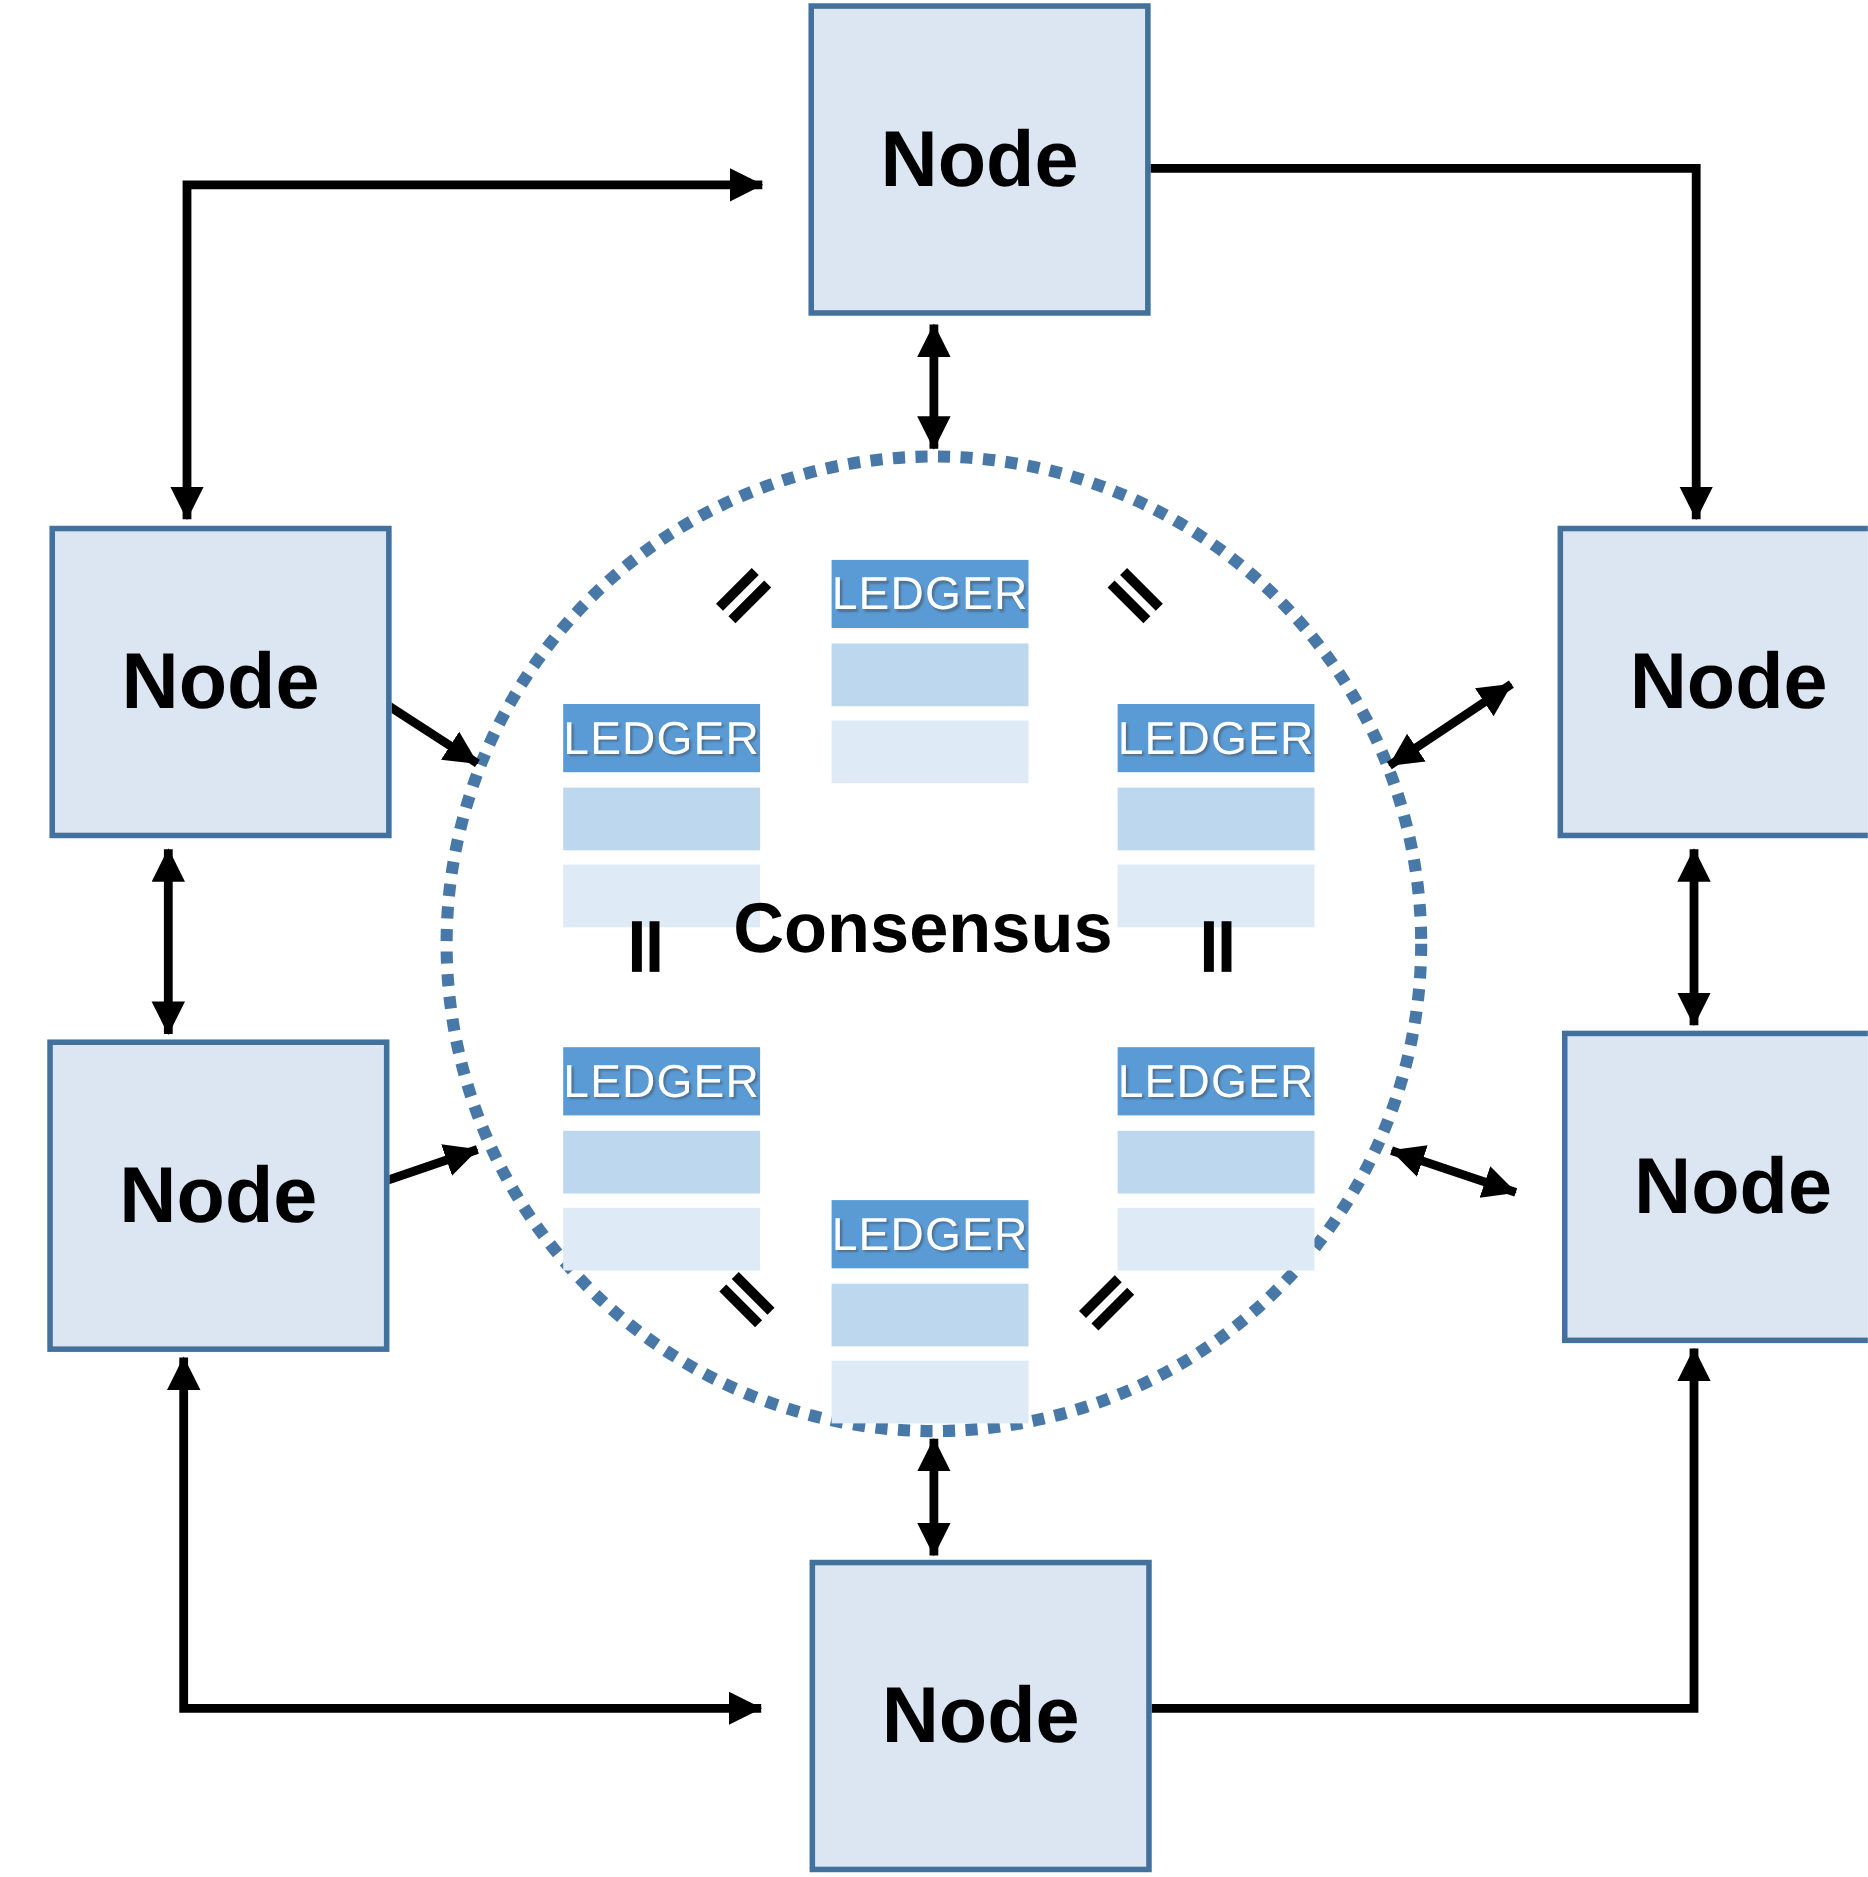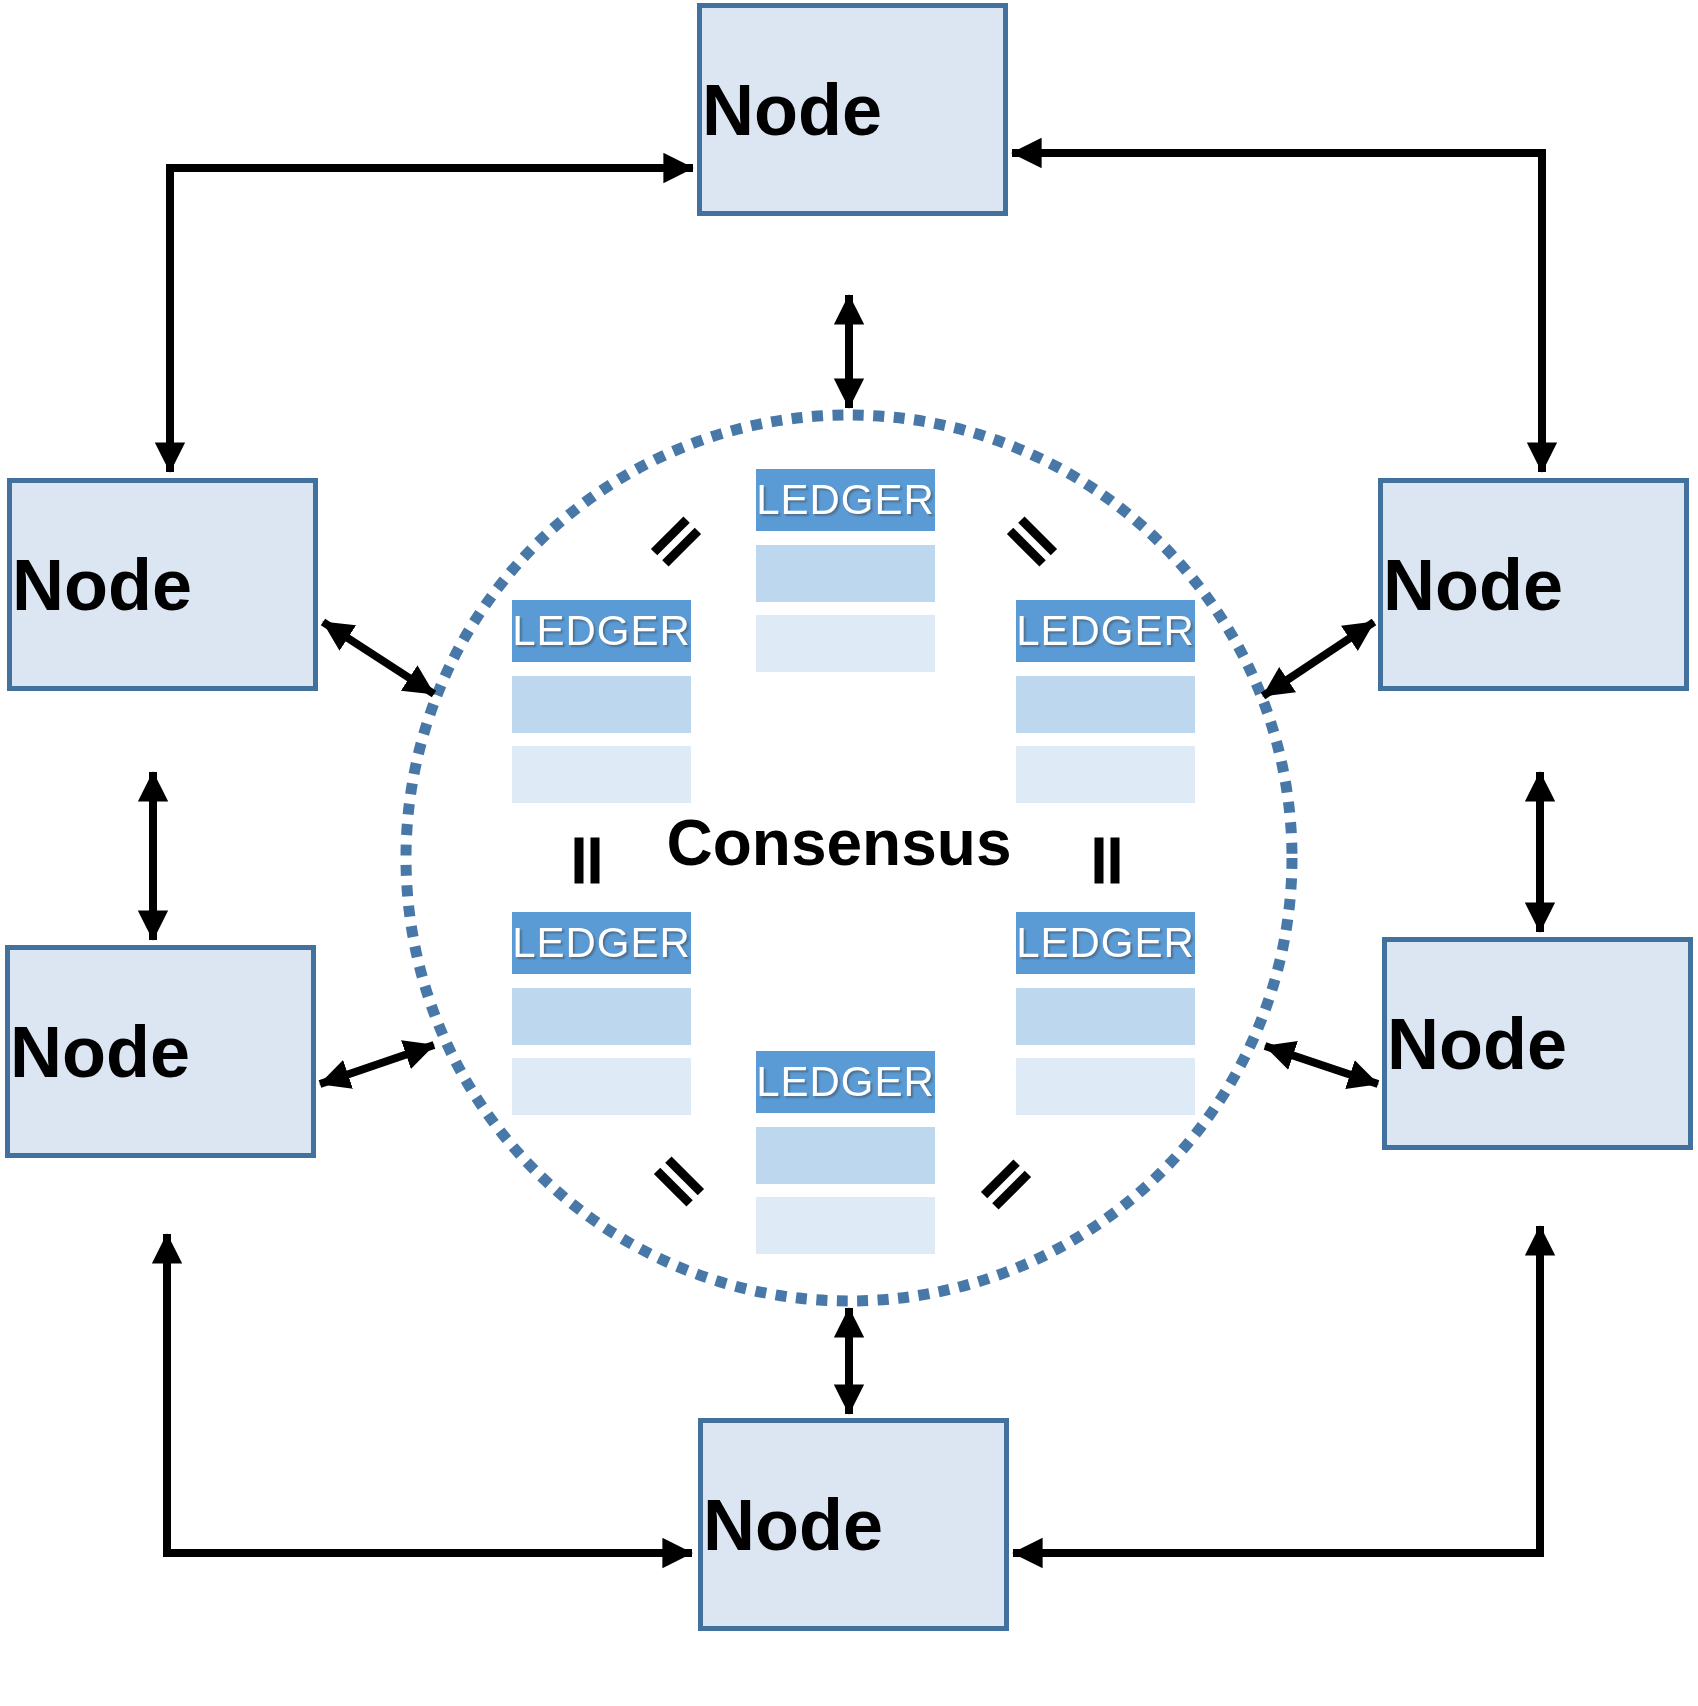--- a/index.html
+++ b/index.html
@@ -12,33 +12,34 @@
     --arrow-color:#000000;
     --label-color:#000000;
   }
   html,body{margin:0;padding:0;}
   body{
     width:1698px;height:1706px;position:relative;background:#ffffff;
     font-family:"Liberation Sans", sans-serif;overflow:hidden;
   }
   #connector-layer{position:absolute;left:0;top:0;width:1698px;height:1706px;z-index:1;}
   .node-box{
-    position:absolute;width:311px;height:213px;box-sizing:border-box;
+    position:absolute;width:311px;height:284px;box-sizing:border-box;
     background:var(--node-fill);border:5px solid var(--node-border);
-    display:flex;align-items:center;justify-content:flex-start;z-index:2;
+    display:flex;align-items:center;justify-content:center;z-index:2;margin-left:38px;
   }
   .node-box .node-label{
     font-weight:700;font-size:72px;color:var(--label-color);letter-spacing:0px;
   }
   .ledger{position:absolute;width:179px;z-index:2;}
   .ledger .ledger-header{
     width:179px;height:62px;background:var(--ledger-header);
     display:flex;align-items:center;justify-content:center;
     color:#ffffff;font-size:42px;letter-spacing:1px;
     text-shadow:2px 2px 2px rgba(60,60,60,0.45);
+    margin-top:40px;
   }
   .ledger .ledger-row{width:179px;height:57px;}
   .ledger .row1{margin-top:14px;background:var(--ledger-row1);}
   .ledger .row2{margin-top:13px;background:var(--ledger-row2);}
   .equals-mark{position:absolute;width:46px;height:25px;z-index:2;}
   .equals-mark .bar{width:46px;height:9px;background:var(--arrow-color);}
   .equals-mark .bar + .bar{margin-top:7px;}
   #consensus-title{
     position:absolute;left:639px;top:806px;width:400px;text-align:center;z-index:2;
     font-weight:700;font-size:64px;color:var(--label-color);

